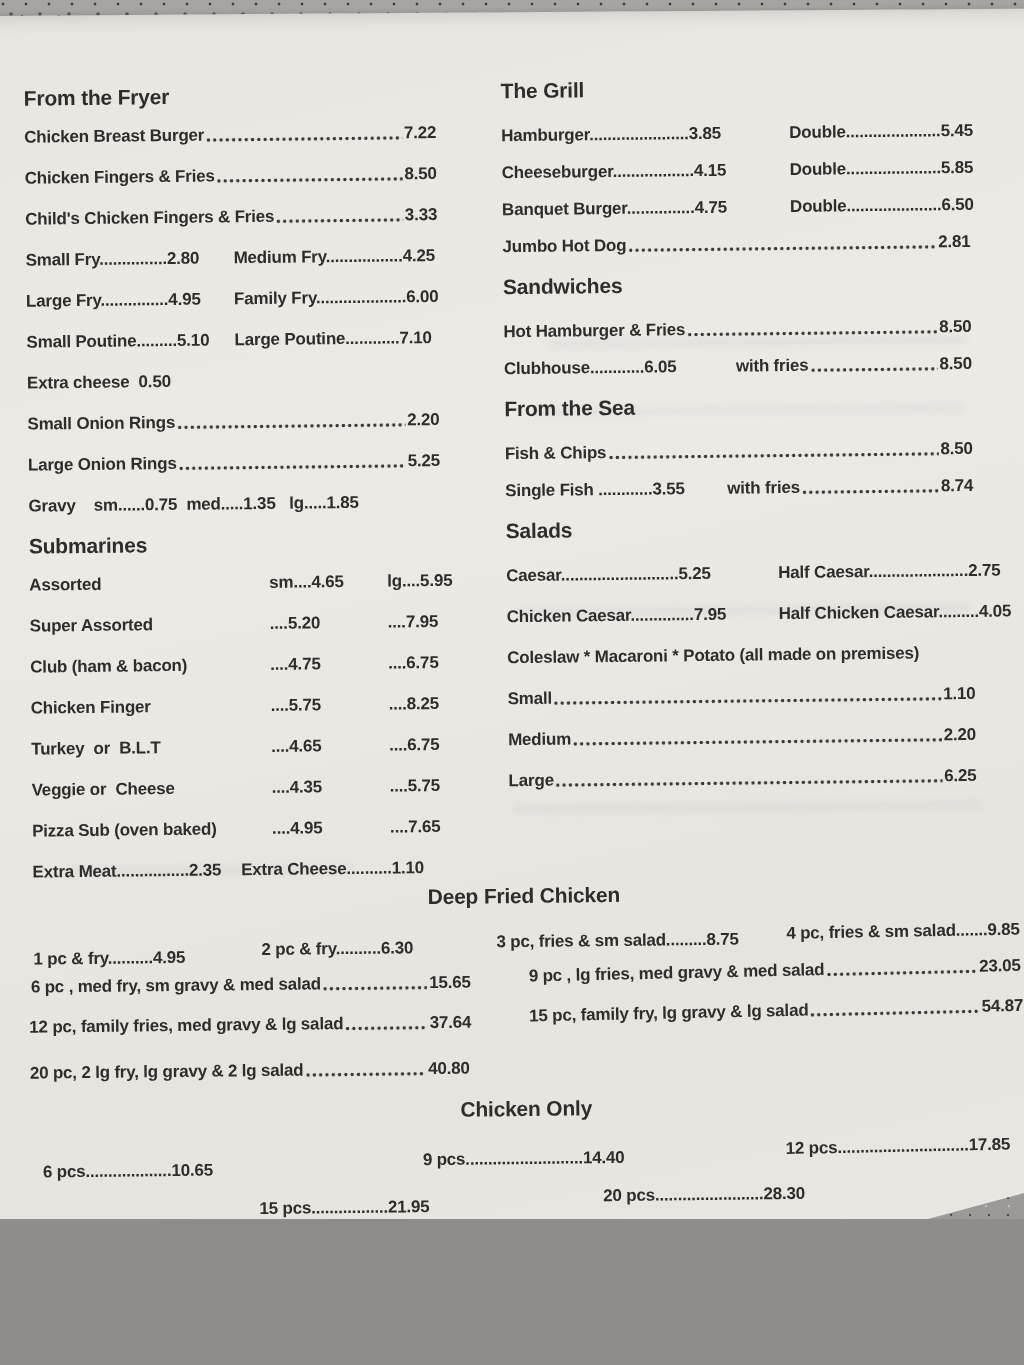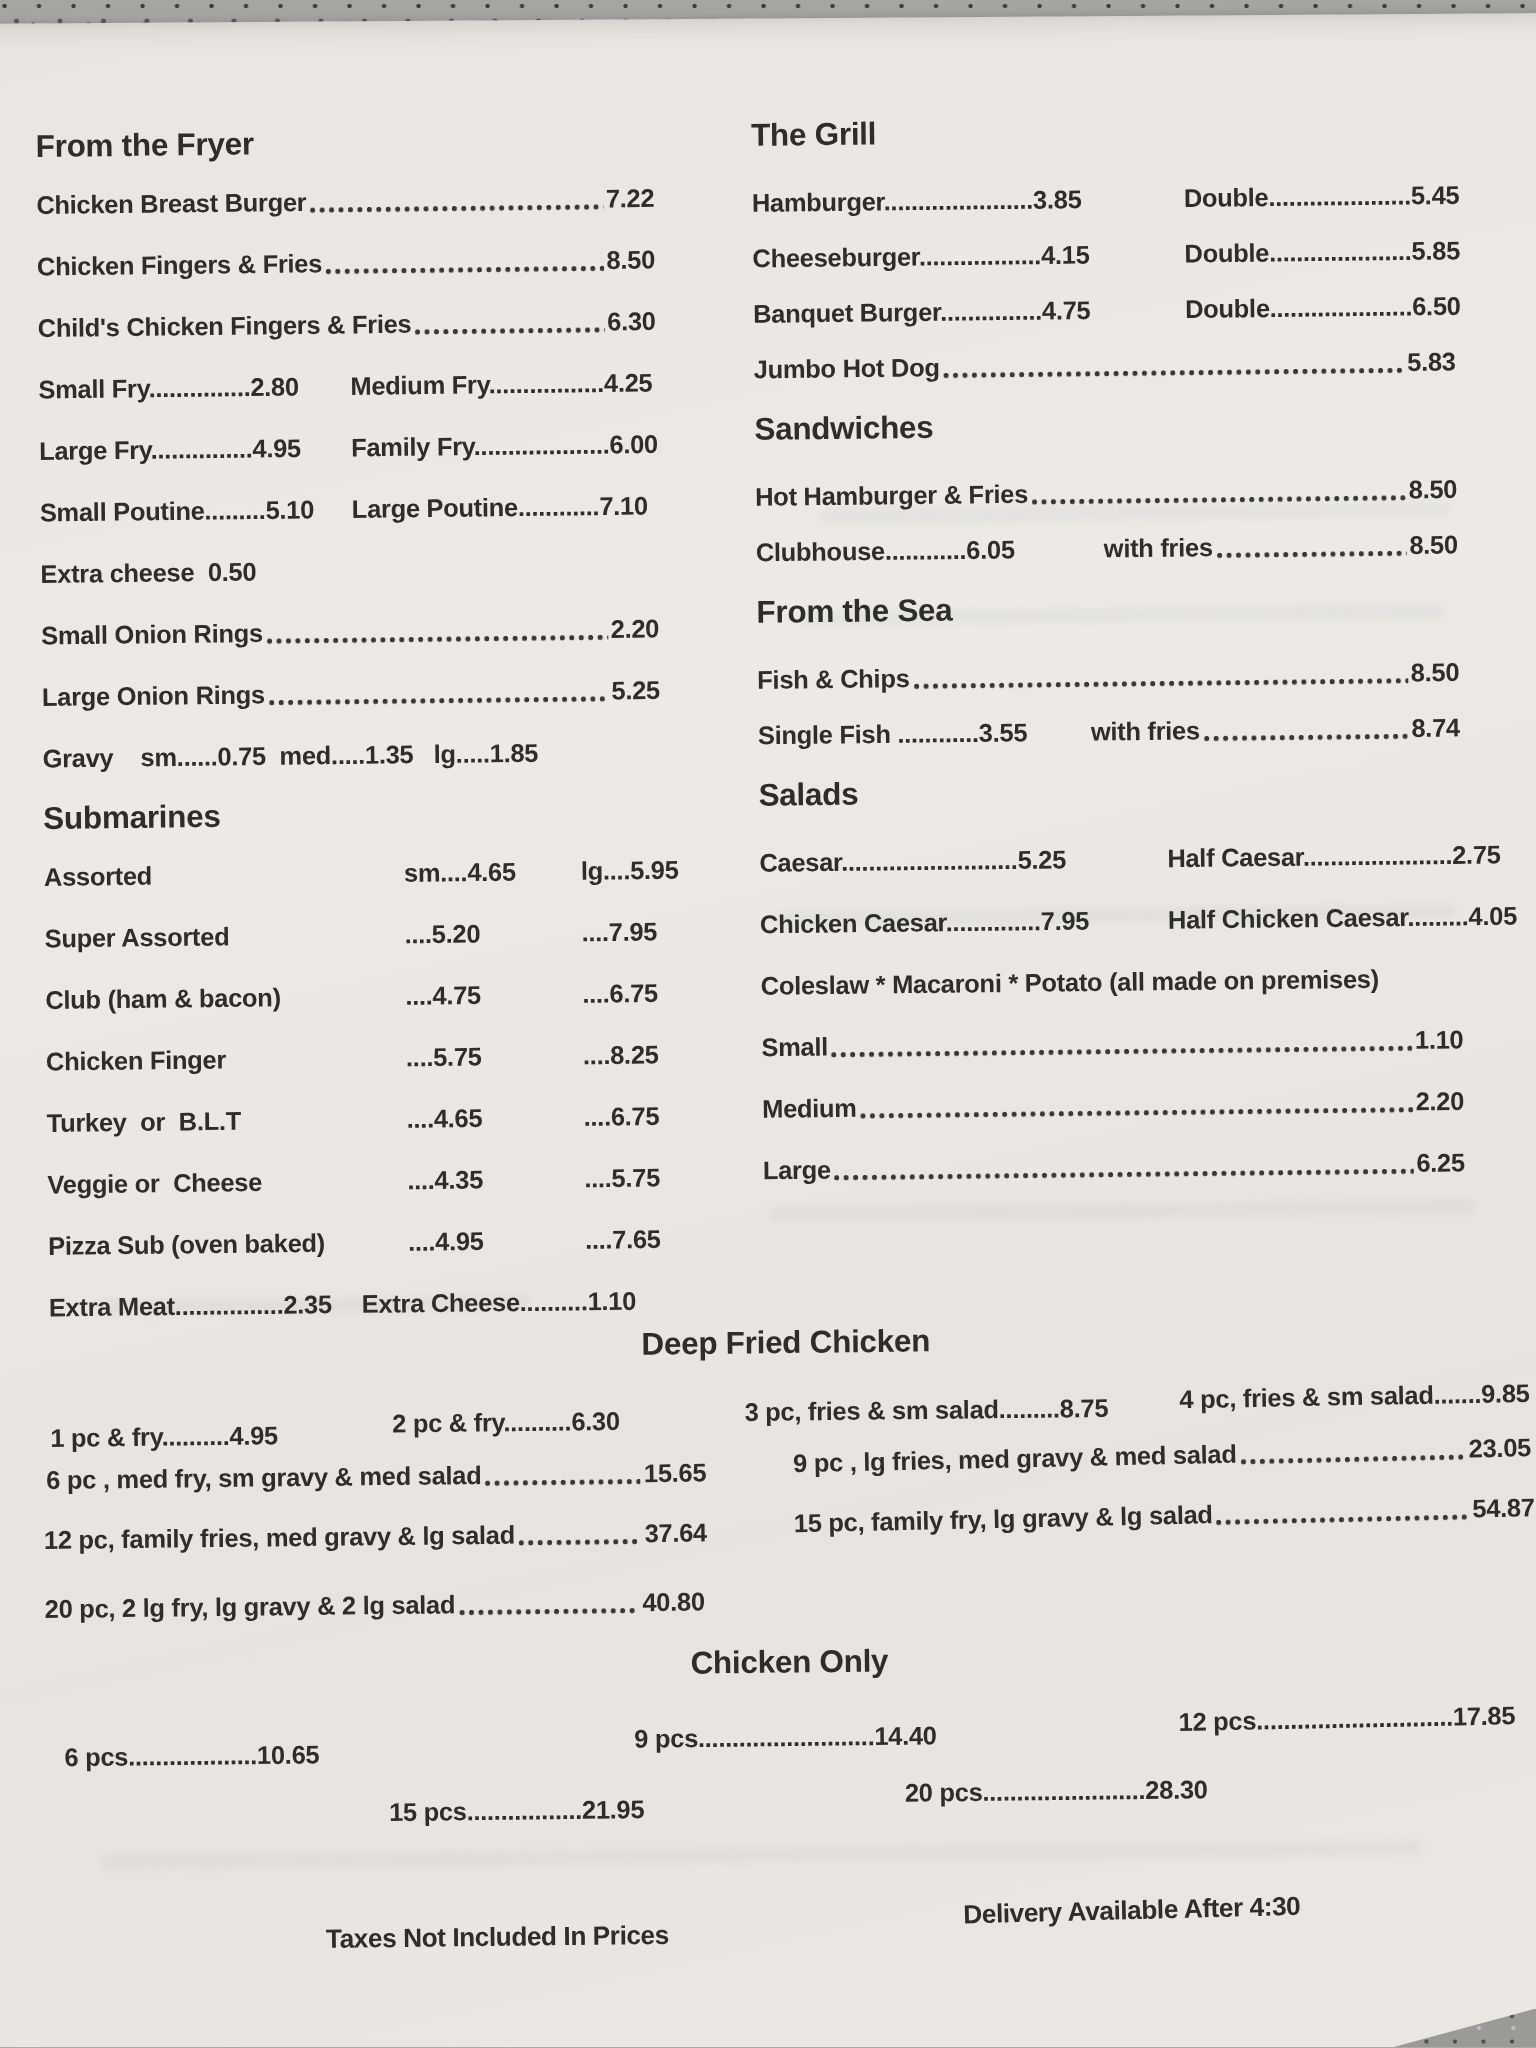--- a/index.html
+++ b/index.html
@@ -1,16 +1,16 @@
 <!DOCTYPE html>
 <html><head>
 <meta charset="utf-8">
 <style>
   html,body{margin:0;padding:0;background:#8f8d8a;}
-  .scene{position:relative;width:1024px;height:1365px;overflow:hidden;
+  .scene{position:relative;width:1024px;height:1219px;overflow:hidden;
     background-color:#a7a5a2;
     background-image:
       radial-gradient(circle at 3px 4px, #403e3c 1.2px, transparent 1.7px),
       radial-gradient(circle at 11px 14px, #5a5855 1.4px, transparent 1.9px),
       radial-gradient(circle at 19px 7px, #757370 1.1px, transparent 1.5px),
       radial-gradient(circle at 7px 19px, #c7c5c1 1.4px, transparent 1.8px),
       radial-gradient(circle at 15px 2px, #8b8985 1px, transparent 1.4px),
       radial-gradient(circle at 22px 16px, #55534f 1px, transparent 1.4px);
     background-size:23px 24px,29px 31px,17px 19px,26px 22px,13px 16px,37px 29px;
     font-family:"Liberation Sans","DejaVu Sans",sans-serif;font-weight:700;color:#2f2d2a;}
@@ -83,21 +83,21 @@
           <span class="pc">7.22</span>
         </div>
         <div class="row">
           <span class="lb">Chicken Fingers &amp; Fries</span>
           <span class="dt"></span>
           <span class="pc">8.50</span>
         </div>
         <div class="row">
           <span class="lb">Child's Chicken Fingers &amp; Fries</span>
           <span class="dt"></span>
-          <span class="pc">6.30</span>
+          <span class="pc">3.33</span>
         </div>
         <div class="row sec-fryer">
           <span class="s1 tx">Small Fry...............2.80</span>
           <span class="tx">Medium Fry.................4.25</span>
         </div>
         <div class="row sec-fryer">
           <span class="s1 tx">Large Fry...............4.95</span>
           <span class="tx">Family Fry....................6.00</span>
         </div>
         <div class="row sec-fryer">
@@ -176,21 +176,21 @@
           <span class="s1 tx">Cheeseburger..................4.15</span>
           <span class="tx">Double.....................5.85</span>
         </div>
         <div class="row sec-grill">
           <span class="s1 tx">Banquet Burger...............4.75</span>
           <span class="tx">Double.....................6.50</span>
         </div>
         <div class="row">
           <span class="lb">Jumbo Hot Dog</span>
           <span class="dt"></span>
-          <span class="pc">5.83</span>
+          <span class="pc">2.81</span>
         </div>
 
         <div class="h">Sandwiches</div>
         <div class="row">
           <span class="lb">Hot Hamburger &amp; Fries</span>
           <span class="dt"></span>
           <span class="pc">8.50</span>
         </div>
         <div class="row sec-sand">
           <span class="s1 tx">Clubhouse............6.05</span>

